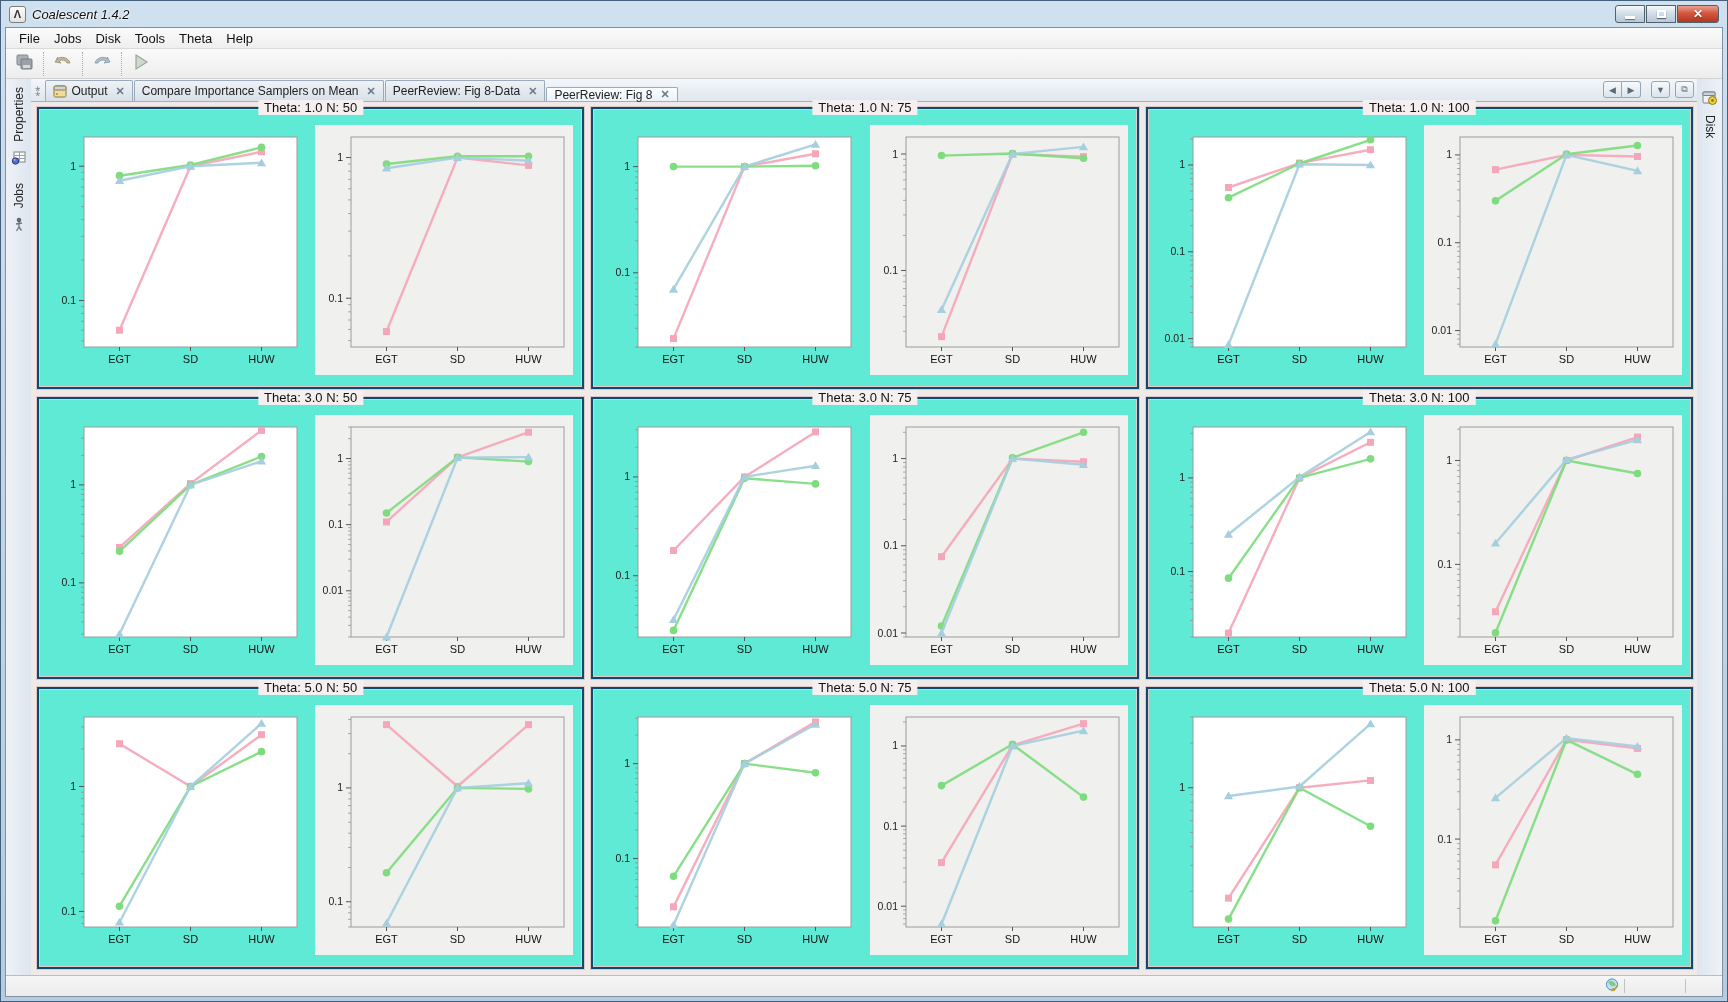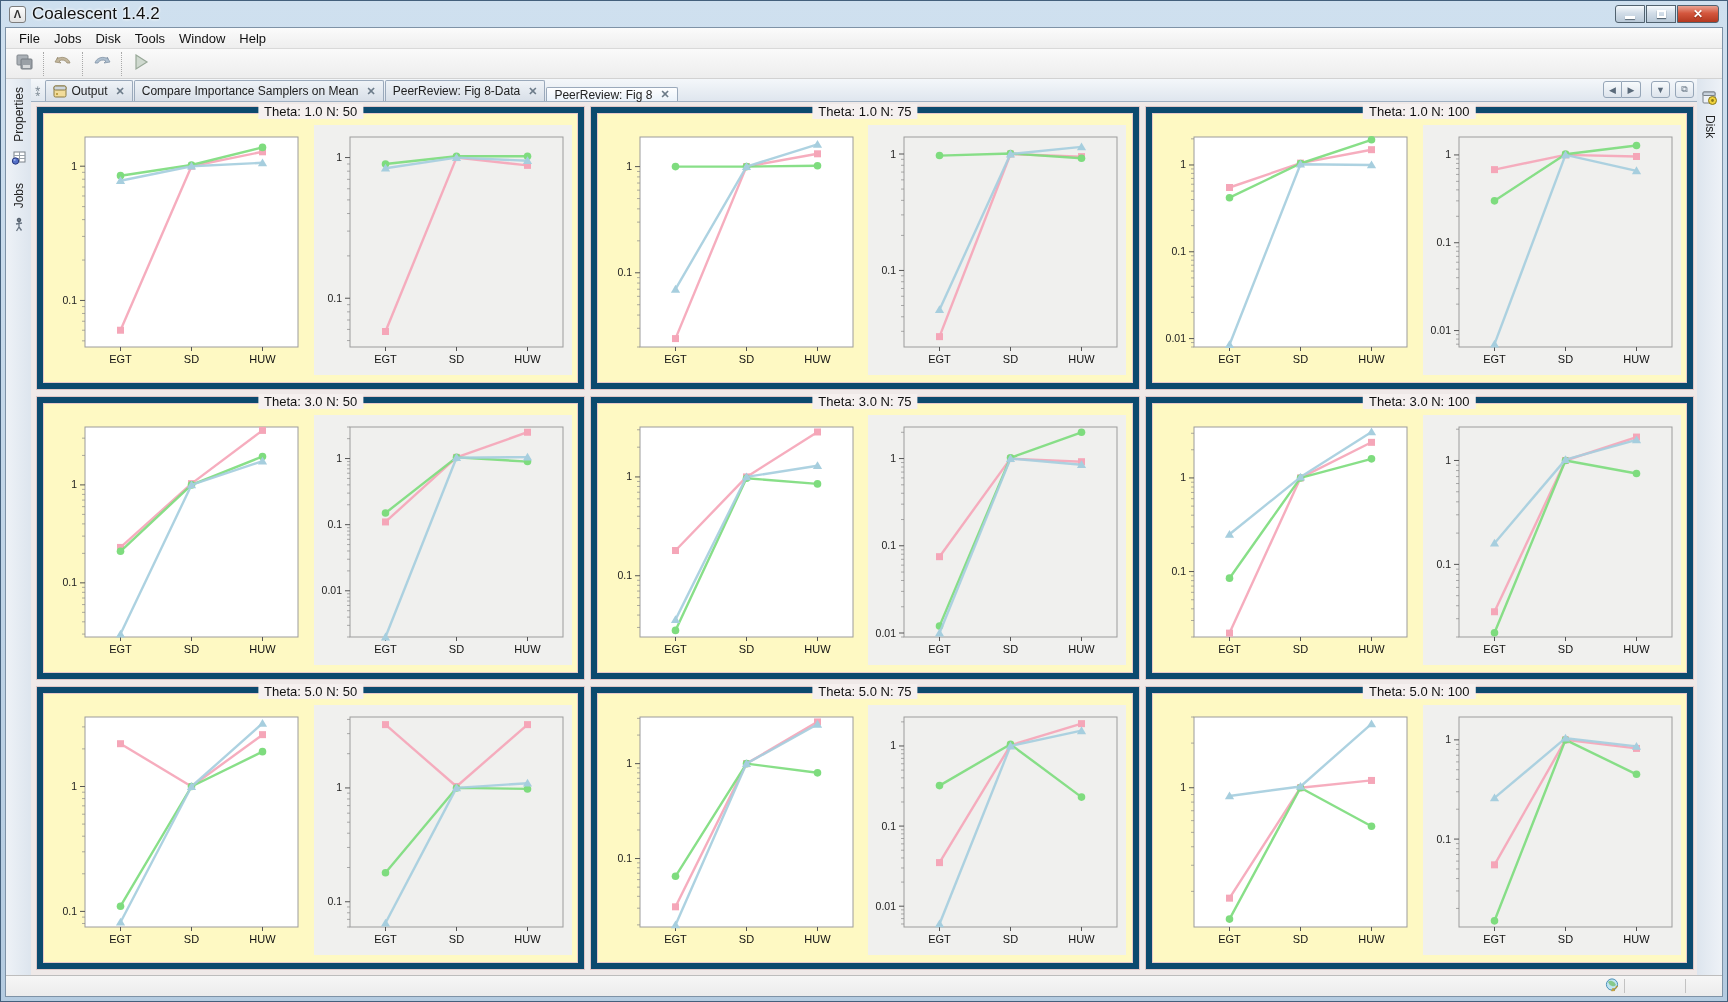--- a/index.html
+++ b/index.html
@@ -5,21 +5,21 @@
   * { box-sizing: border-box; margin:0; padding:0; }
   html,body { width:1728px; height:1002px; overflow:hidden; background:#888;
               font-family:"Liberation Sans", sans-serif; }
   .window { width:1728px; height:1002px; border:1px solid #44607c;
             background:linear-gradient(#cfe0ef,#b4cbe0); padding:0 4px 4px 4px; }
   
   .titlebar { height:26px; display:flex; align-items:center; padding:0 4px; }
   .app-icon { width:17px; height:17px; background:linear-gradient(#fdfdfd,#e2e2e2);
               border:1px solid #7d7d7d; border-radius:3px; font-size:11px; font-weight:bold;
               color:#333; display:flex; align-items:center; justify-content:center; margin-right:6px; }
-  .win-title { font-size:17px; color:#111; text-shadow:0 0 3px #fff, 0 0 3px #fff; }
+  .win-title { font-size:13px; color:#111; text-shadow:0 0 3px #fff, 0 0 3px #fff;font-style:italic; }
   .win-buttons { margin-left:auto; display:flex; }
   .win-btn { height:18px; border:1px solid #51626f; display:flex; align-items:center;
              justify-content:center; margin-left:1px; }
   .win-btn.min, .win-btn.max { width:30px; background:linear-gradient(#f6fafd,#d2dde8 45%,#b9c9d8); border-radius:2px; }
   .win-btn.min { border-radius:3px 0 0 3px; }
   .win-btn.max { border-radius:0; }
   .win-btn.close { width:42px; background:linear-gradient(#e9a291,#d4573e 45%,#b33820); border-radius:0 3px 3px 0;
                    color:#fff; font-size:12px; font-weight:bold; text-shadow:0 1px 1px #7a1a08; }
   .glyph-min { width:10px; height:3px; background:#fff; box-shadow:0 1px 1px #5a6a78; margin-top:7px; }
   .glyph-max { width:9px; height:8px; border:2px solid #fff; box-shadow:0 1px 1px #5a6a78; }
@@ -57,22 +57,22 @@
   .tab-controls { margin-left:auto; display:flex; align-items:center; margin-bottom:3px; margin-right:3px; }
   .tc-btn { width:19px; height:17px; border:1px solid #96a6b8; background:linear-gradient(#f7fafc,#dde4ec);
             display:flex; align-items:center; justify-content:center; font-size:9px; color:#5a6a7a; }
   .tc-btn.first { border-radius:3px 0 0 3px; }
   .tc-btn.second { border-radius:0 3px 3px 0; border-left:none; margin-right:5px; }
   .tc-btn.round { border-radius:3px; margin-left:5px; }
   
   .content { flex:1; min-height:0; background:#efe9e8; padding:5px 4px 6px 6px;
              display:grid; grid-template-columns:repeat(3,1fr); grid-template-rows:repeat(3,1fr);
              gap:8px 7px; }
-  .panel { position:relative; border:6px solid #0c4a6e; box-shadow:inset 0 0 0 1px #e8c9c9, 0 0 0 1px #dfc7c7;
-           background:#fef9c3; display:flex; align-items:center; justify-content:space-evenly; padding-top:4px; }
+  .panel { position:relative; border:2px solid #0c4a6e; box-shadow:inset 0 0 0 1px #e8c9c9, 0 0 0 1px #dfc7c7;
+           background:#5eead4; display:flex; align-items:center; justify-content:space-evenly; padding-top:4px; }
   .panel-title { position:absolute; top:-9px; left:50%; transform:translateX(-50%);
                  background:#f5f0ef; padding:0 6px; font-size:13px; color:#111; white-space:nowrap; z-index:2; }
   .chart-svg text { font-family:"Liberation Sans", sans-serif; }
   
   .statusbar { height:21px; background:linear-gradient(#f6f6f6,#ececec); border-top:1px solid #bdbdbd;
                display:flex; align-items:center; justify-content:flex-end; padding-right:6px; }
   .status-sep { width:1px; height:14px; background:#c2c2c2; margin:0 4px; }
   .status-spacer-a { width:52px; } .status-spacer-b { width:26px; }
 </style>
 </head>
@@ -93,21 +93,21 @@
           <span>✕</span>
         </div>
     </div>
   </div>
   <div class="client">
     <div class="menubar" id="menubar">
         <span class="menu-item">File</span>
         <span class="menu-item">Jobs</span>
         <span class="menu-item">Disk</span>
         <span class="menu-item">Tools</span>
-        <span class="menu-item">Window</span>
+        <span class="menu-item">Theta</span>
         <span class="menu-item">Help</span>
       </div>
     <div class="toolbar" id="toolbar">
         <div class="tb-btn">
           <span><svg width="20" height="20" viewBox="0 0 20 20">
               <rect x="3" y="3" width="11" height="10" rx="1" fill="#aab0b6" stroke="#83898f"></rect>
               <rect x="7" y="7" width="11" height="10" rx="1" fill="#9aa0a6" stroke="#777d83"></rect>
               <rect x="9" y="13" width="7" height="3" fill="#d8dadc"></rect>
             </svg></span>
         </div>

